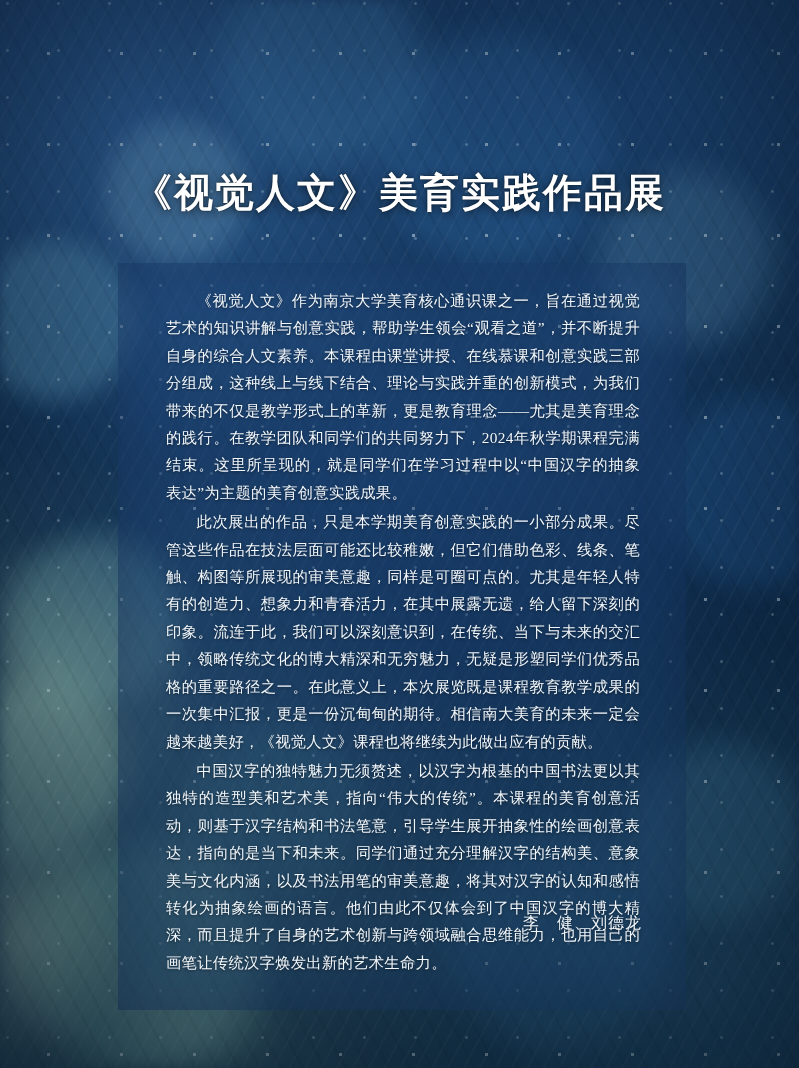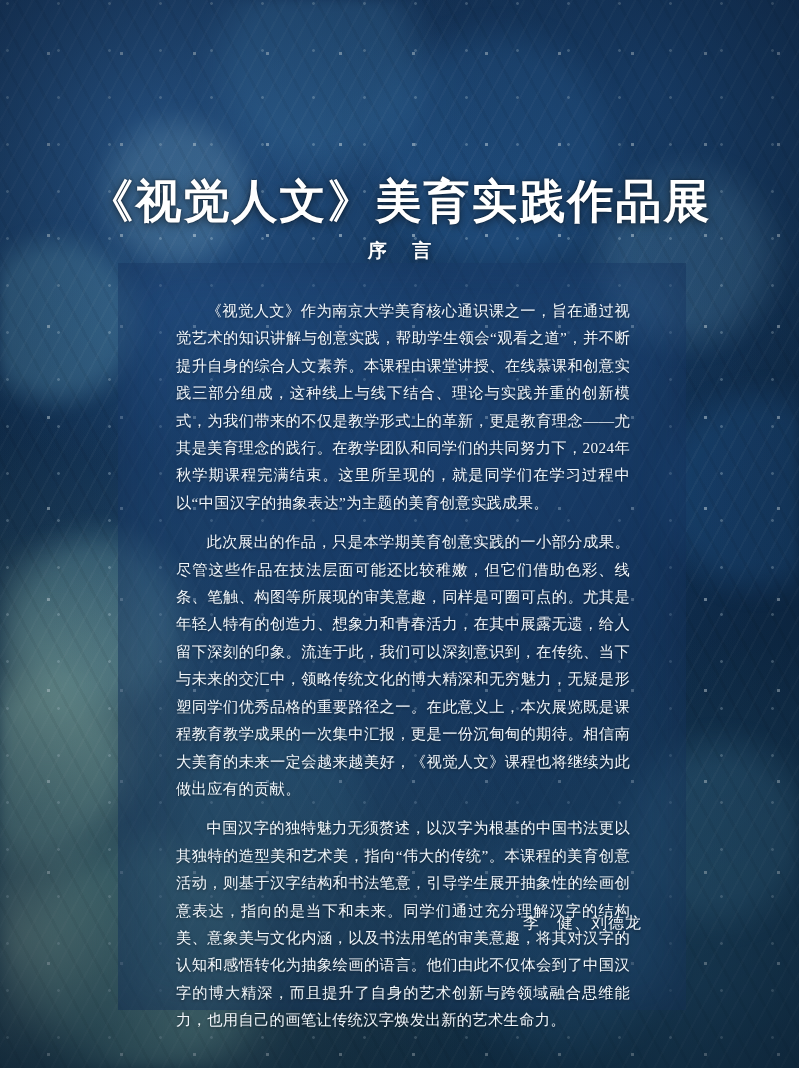--- a/index.html
+++ b/index.html
@@ -91,21 +91,21 @@
   }
 
   .poster-title {
     position: absolute;
     top: 140px;
     left: 0;
     right: 0;
     text-align: center;
     font-family: "Liberation Sans", "DejaVu Sans", sans-serif;
     font-weight: bold;
-    font-size: 46px;
+    font-size: 39px;
     letter-spacing: 2px;
     color: #ffffff;
     text-shadow: 0 2px 10px rgba(0,0,0,0.55), 0 0 2px rgba(0,0,0,0.6);
   }
 
   .poster-subtitle {
     position: absolute;
     top: 222px;
     left: 0;
     right: 0;
@@ -138,21 +138,21 @@
     width: 478px;
     color: #f2f7fb;
     font-size: 15.3px;
     line-height: 27.4px;
     letter-spacing: 0.3px;
     text-align: justify;
     text-justify: inter-character;
     text-shadow: 0 1px 3px rgba(0,0,0,0.45);
   }
   .preface-body p {
-    margin: 12px;
+    margin: 2px;
     text-indent: 2em;
   }
 
   .signature {
     position: absolute;
     right: 44px;
     bottom: 72px;
     text-align: right;
     color: #f2f7fb;
     font-size: 16px;
@@ -173,21 +173,20 @@
   <div class="bg-layer bg-blotches"></div>
   <div class="bg-layer bg-green"></div>
   <div class="bg-layer bg-streaks"></div>
   <div class="bg-layer bg-specks"></div>
   <div class="bg-layer bg-vignette"></div>
 
   <div class="content">
 
     <h1 class="poster-title">《视觉人文》美育实践作品展</h1>
 
-    <h2 class="poster-subtitle">序 言</h2>
 
     <section class="preface-panel">
       <div class="preface-body">
         <p>《视觉人文》作为南京大学美育核心通识课之一，旨在通过视觉艺术的知识讲解与创意实践，帮助学生领会“观看之道”，并不断提升自身的综合人文素养。本课程由课堂讲授、在线慕课和创意实践三部分组成，这种线上与线下结合、理论与实践并重的创新模式，为我们带来的不仅是教学形式上的革新，更是教育理念——尤其是美育理念的践行。在教学团队和同学们的共同努力下，2024年秋学期课程完满结束。这里所呈现的，就是同学们在学习过程中以“中国汉字的抽象表达”为主题的美育创意实践成果。</p>
         <p>此次展出的作品，只是本学期美育创意实践的一小部分成果。尽管这些作品在技法层面可能还比较稚嫩，但它们借助色彩、线条、笔触、构图等所展现的审美意趣，同样是可圈可点的。尤其是年轻人特有的创造力、想象力和青春活力，在其中展露无遗，给人留下深刻的印象。流连于此，我们可以深刻意识到，在传统、当下与未来的交汇中，领略传统文化的博大精深和无穷魅力，无疑是形塑同学们优秀品格的重要路径之一。在此意义上，本次展览既是课程教育教学成果的一次集中汇报，更是一份沉甸甸的期待。相信南大美育的未来一定会越来越美好，《视觉人文》课程也将继续为此做出应有的贡献。</p>
         <p>中国汉字的独特魅力无须赘述，以汉字为根基的中国书法更以其独特的造型美和艺术美，指向“伟大的传统”。本课程的美育创意活动，则基于汉字结构和书法笔意，引导学生展开抽象性的绘画创意表达，指向的是当下和未来。同学们通过充分理解汉字的结构美、意象美与文化内涵，以及书法用笔的审美意趣，将其对汉字的认知和感悟转化为抽象绘画的语言。他们由此不仅体会到了中国汉字的博大精深，而且提升了自身的艺术创新与跨领域融合思维能力，也用自己的画笔让传统汉字焕发出新的艺术生命力。</p>
       </div>
 
       <div class="signature">
         <div>李　健、刘德龙</div>

